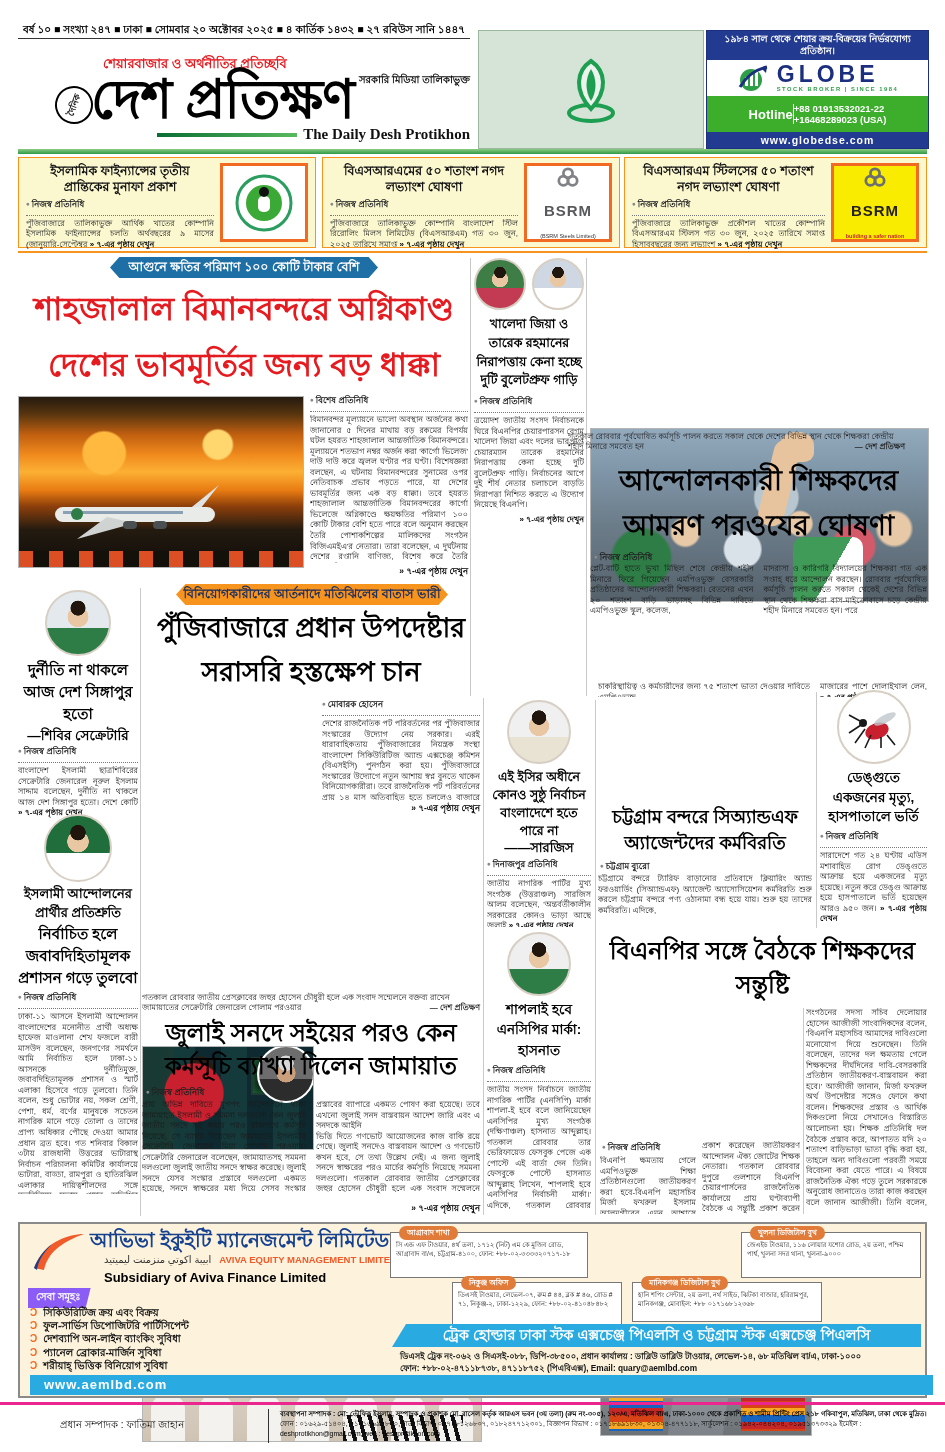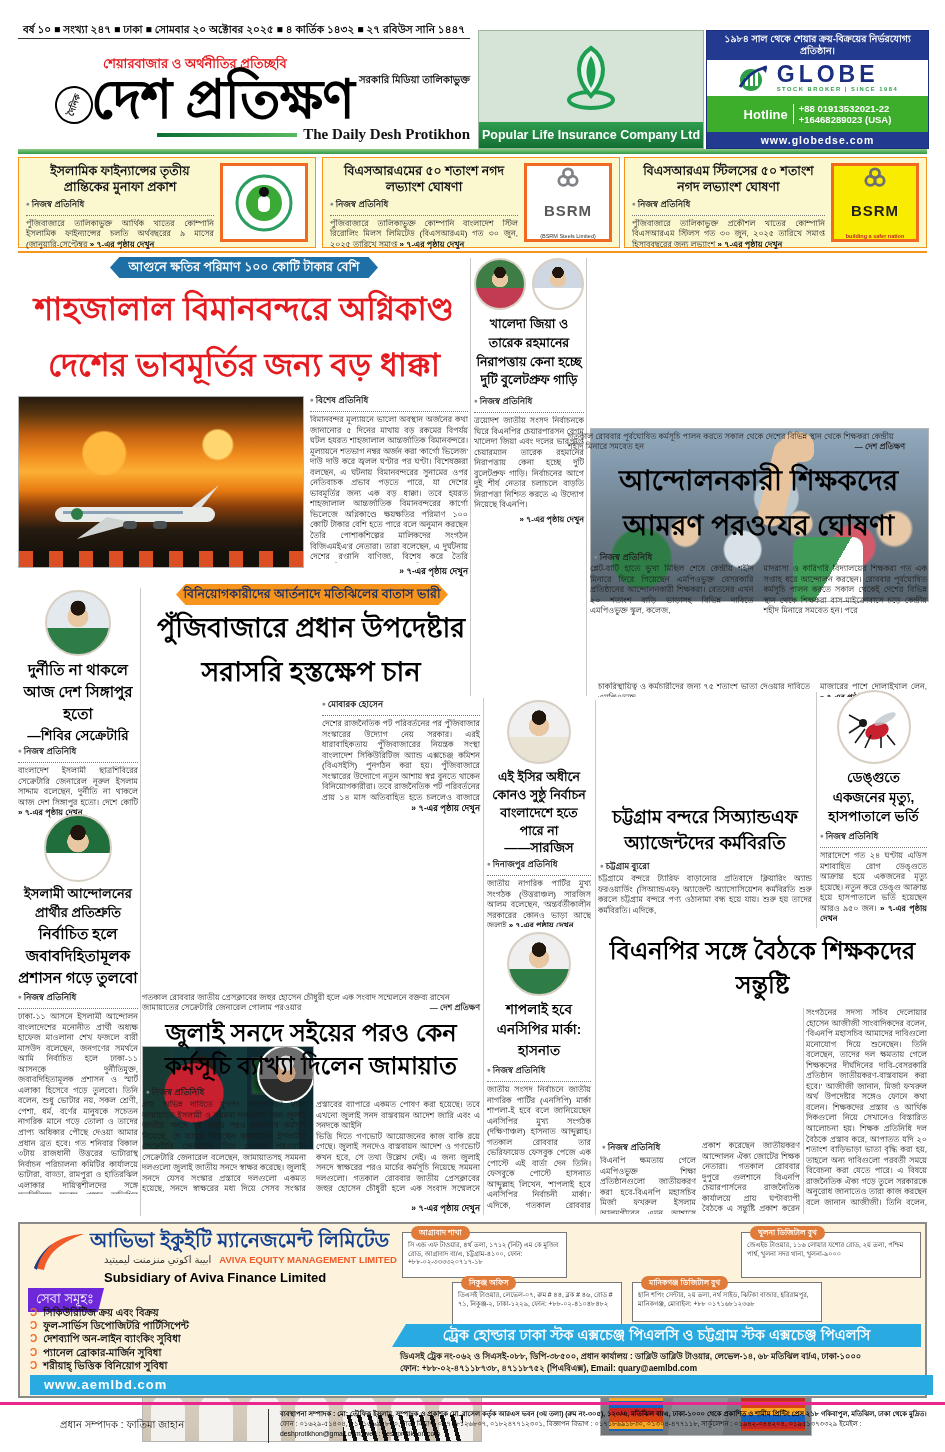--- a/index.html
+++ b/index.html
@@ -84,21 +84,21 @@
     linear-gradient(180deg,#a6cbe8 0%,#8fbbdd 12%,#4d7a3e 20%,#3f6a34 34%,#8a8f94 44%,#6d7276 100%)}
   .stack{position:absolute;background:repeating-linear-gradient(180deg,#d84315 0 7px,#f9a825 7px 14px,#1565c0 14px 21px,#c62828 21px 28px)}
   .road{position:absolute;left:34%;top:40%;width:26%;height:60%;background:linear-gradient(180deg,#9aa0a6,#7c8288);transform:skewX(-8deg)}
   .mosq{background:#fff;display:flex;align-items:center;justify-content:center}
   
   .aviva{background:#fdf3dd;border:2px solid #8a8a8a;box-sizing:border-box}
   .av-title{color:#16418f;font-weight:900;font-size:20px;line-height:1}
   .av-en{color:#f15a29;font-weight:bold;font-size:9.5px}
   .av-ar{font-size:10px;color:#333}
   .av-sub{font-weight:900;font-size:13px;color:#000}
-  .svc-ribbon{background:#6d28d9;color:#fff;font-weight:normal;font-size:13px;padding:1px 10px 2px 8px;display:inline-block;clip-path:polygon(0 0,100% 0,92% 100%,0 100%)}
+  .svc-ribbon{background:#8b5cf6;color:#fff;font-weight:bold;font-size:10px;padding:1px 10px 2px 8px;display:inline-block;clip-path:polygon(0 0,100% 0,92% 100%,0 100%)}
   .svc{font-size:10px;font-weight:bold;color:#111;line-height:13.2px;white-space:nowrap;overflow:hidden}
   .svc .b{color:#f26a21;font-weight:900;margin-right:6px}
   .branch{position:absolute;border:1px solid #777;background:#fff;padding:8px 5px 3px 5px;box-sizing:border-box}
   .branch .bname{position:absolute;top:-7px;left:8px;background:#e07b39;color:#fff;font-size:7.5px;font-weight:bold;padding:1px 8px;border-radius:7px}
   .branch .baddr{font-size:6.6px;line-height:1.3;color:#222}
   .bluebanner{background:#29abe2;color:#fff;font-weight:900;font-size:14.5px;text-align:center;line-height:23px;clip-path:polygon(14px 0,100% 0,100% 100%,0 100%)}
   .avcontact{font-size:8.3px;font-weight:bold;line-height:1.45;color:#111}
   .webstrip{background:#29abe2;color:#fff;font-weight:900;font-size:13px;line-height:20px;padding-left:14px;letter-spacing:1px}
   
   .ftr-small{font-size:6.8px;line-height:1.5;color:#000}
@@ -125,40 +125,39 @@
   </div>
 
   <div class="abs" style="left:478px;top:30px;width:224px;height:117px;background:#d6e4d8;border:1px solid #9bb79e;display:flex;flex-direction:column">
     <div style="flex:1;display:flex;align-items:center;justify-content:center">
       <svg width="62" height="66" viewBox="0 0 62 66">
         <ellipse cx="31" cy="56" rx="22" ry="8" fill="none" stroke="#1e9e50" stroke-width="4"></ellipse>
         <path d="M31 4 C16 14 14 34 31 52 C48 34 46 14 31 4 Z" fill="#eaf4ec" stroke="#1e9e50" stroke-width="4"></path>
         <path d="M31 12 C25 22 25 34 31 44 C37 34 37 22 31 12 Z" fill="#1e9e50"></path>
       </svg>
     </div>
-    <div style="height:26px;background:linear-gradient(180deg,#2f9e4f,#136f33);color:#fff;font-weight:bold;font-size:12.5px;display:flex;align-items:center;justify-content:center;white-space:nowrap">Popular Life Insurance Company Ltd</div>
   </div>
 
   <div class="abs" style="left:706px;top:30px;width:221px;height:117px;border:1px solid #1b2f7e;display:flex;flex-direction:column;background:#fff">
     <div style="height:33px;background:#223a8f;color:#fff;font-size:9.5px;font-weight:bold;text-align:center;display:flex;align-items:center;justify-content:center;padding:0 6px;line-height:1.3">১৯৮৪ সাল থেকে শেয়ার ক্রয়-বিক্রয়ের নির্ভরযোগ্য প্রতিষ্ঠান।</div>
     <div style="height:41px;display:flex;align-items:center;justify-content:center;gap:6px">
       <svg width="34" height="30" viewBox="0 0 34 30">
         <circle cx="14" cy="17" r="11" fill="#2e9e47"></circle>
         <rect x="8" y="14" width="3" height="9" fill="#fff"></rect>
         <rect x="13" y="11" width="3" height="12" fill="#fff"></rect>
         <rect x="18" y="8" width="3" height="15" fill="#fff"></rect>
         <path d="M3 24 C10 12 20 6 30 4" stroke="#1b2f7e" stroke-width="3" fill="none"></path>
         <path d="M30 4 l-6 1 5 5 z" fill="#1b2f7e"></path>
       </svg>
       <div>
         <div style="color:#1b2f7e;font-weight:900;font-size:23px;letter-spacing:4px;line-height:1">GLOBE</div>
         <div style="color:#2e9e47;font-weight:bold;font-size:5.8px;letter-spacing:1.5px">STOCK BROKER  |  SINCE 1984</div>
       </div>
     </div>
-    <div style="height:41px;background:#3dae2b;color:#fff;display:flex;align-items:center;justify-content:center;gap:5px">
+    <div style="height:41px;background:#3dae2b;color:#fff;display:flex;align-items:center;justify-content:center;">
       <span style="font-weight:bold;font-size:13px">Hotline</span>
       <span style="border-left:1.5px solid #fff;height:20px"></span>
       <span style="font-size:9.5px;font-weight:bold;line-height:1.2">
         <span style="display:block">+88 01913532021-22</span>
         <span style="display:block">+16468289023 (USA)</span>
       </span>
     </div>
     <div style="height:16px;background:#223a8f;color:#fff;font-weight:bold;font-size:10.5px;text-align:center;line-height:16px;letter-spacing:1px">www.globedse.com</div>
   </div>
 
@@ -411,21 +410,21 @@
 
     <div class="abs svc-ribbon" style="left:8px;top:64px">সেবা সমূহঃ</div>
     <div class="abs" style="left:10px;top:82px;width:330px">
       <div class="svc"><span class="b">Ɔ</span><span>সিকিউরিটিজ ক্রয় এবং বিক্রয়</span></div>
       <div class="svc"><span class="b">Ɔ</span><span>ফুল-সার্ভিস ডিপোজিটরি পার্টিসিপেন্ট</span></div>
       <div class="svc"><span class="b">Ɔ</span><span>দেশব্যাপি অন-লাইন ব্যাংকিং সুবিধা</span></div>
       <div class="svc"><span class="b">Ɔ</span><span>প্যানেল ব্রোকার-মার্জিন সুবিধা</span></div>
       <div class="svc"><span class="b">Ɔ</span><span>শরীয়াহ্ ভিত্তিক বিনিয়োগ সুবিধা</span></div>
     </div>
 
-    <div class="branch" style="left:382px;top:8px;width:165px;height:46px">
+    <div class="branch" style="left:370px;top:8px;width:198px;height:46px">
       <div class="bname">আগ্রাবাদ শাখা</div>
       <div class="baddr">সি এন্ড এফ টাওয়ার, ৪র্থ তলা, ১৭১২ (নিট) এম কে মুজিব রোড, আগ্রাবাদ বা/এ, চট্টগ্রাম-৪১০০, ফোন: +৮৮-০২-৩৩৩৩২০৭১৭-১৮</div>
     </div>
     <div class="branch" style="left:721px;top:8px;width:180px;height:46px">
       <div class="bname">খুলনা ডিজিটাল বুথ</div>
       <div class="baddr">জেএইচ টাওয়ার, ১১৬ লোয়ার যশোর রোড, ২য় তলা, পশ্চিম পার্শ্ব, খুলনা সদর থানা, খুলনা-৯০০০</div>
     </div>
     <div class="branch" style="left:432px;top:58px;width:170px;height:52px">
       <div class="bname">নিকুঞ্জ অফিস</div>
       <div class="baddr">ডিএসই টাওয়ার, লেভেল-০৭, রুম # ৪৪, ব্লক # ৪৬, রোড # ৭১, নিকুঞ্জ-২, ঢাকা-১২২৯, ফোন: +৮৮-০২-৪১০৪৮৪৮২</div>

